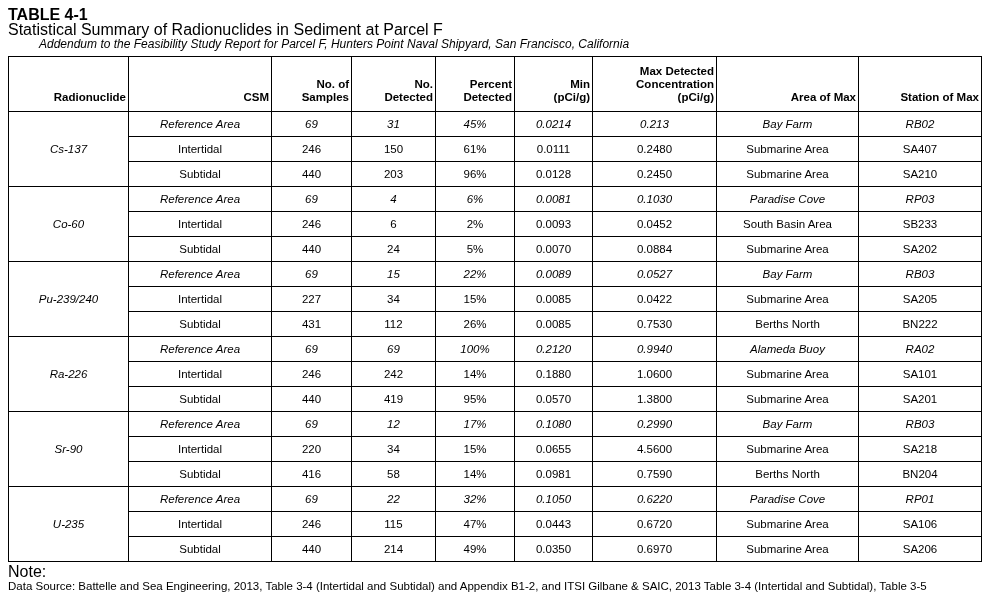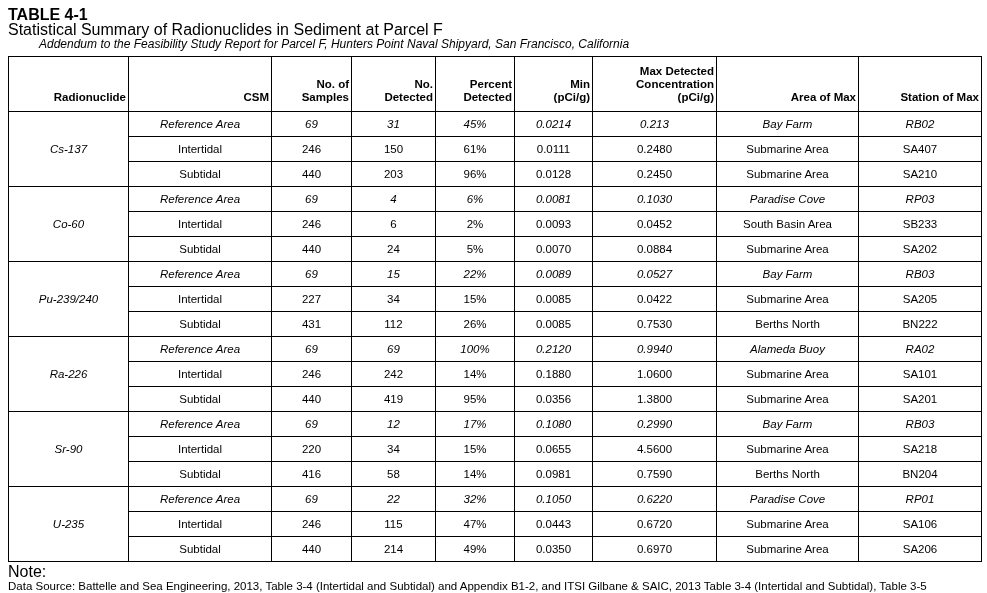--- a/index.html
+++ b/index.html
@@ -193,21 +193,21 @@
           <td>0.1880</td>
           <td>1.0600</td>
           <td>Submarine Area</td>
           <td>SA101</td>
         </tr>
         <tr>
           <td class="cell-csm">Subtidal</td>
           <td>440</td>
           <td>419</td>
           <td>95%</td>
-          <td>0.0356</td>
+          <td>0.0570</td>
           <td>1.3800</td>
           <td>Submarine Area</td>
           <td>SA201</td>
         </tr>
         <tr class="ref-row">
           <td rowspan="3" class="cell-radionuclide">Sr-90</td>
           <td class="cell-csm">Reference Area</td>
           <td>69</td>
           <td>12</td>
           <td>17%</td>

